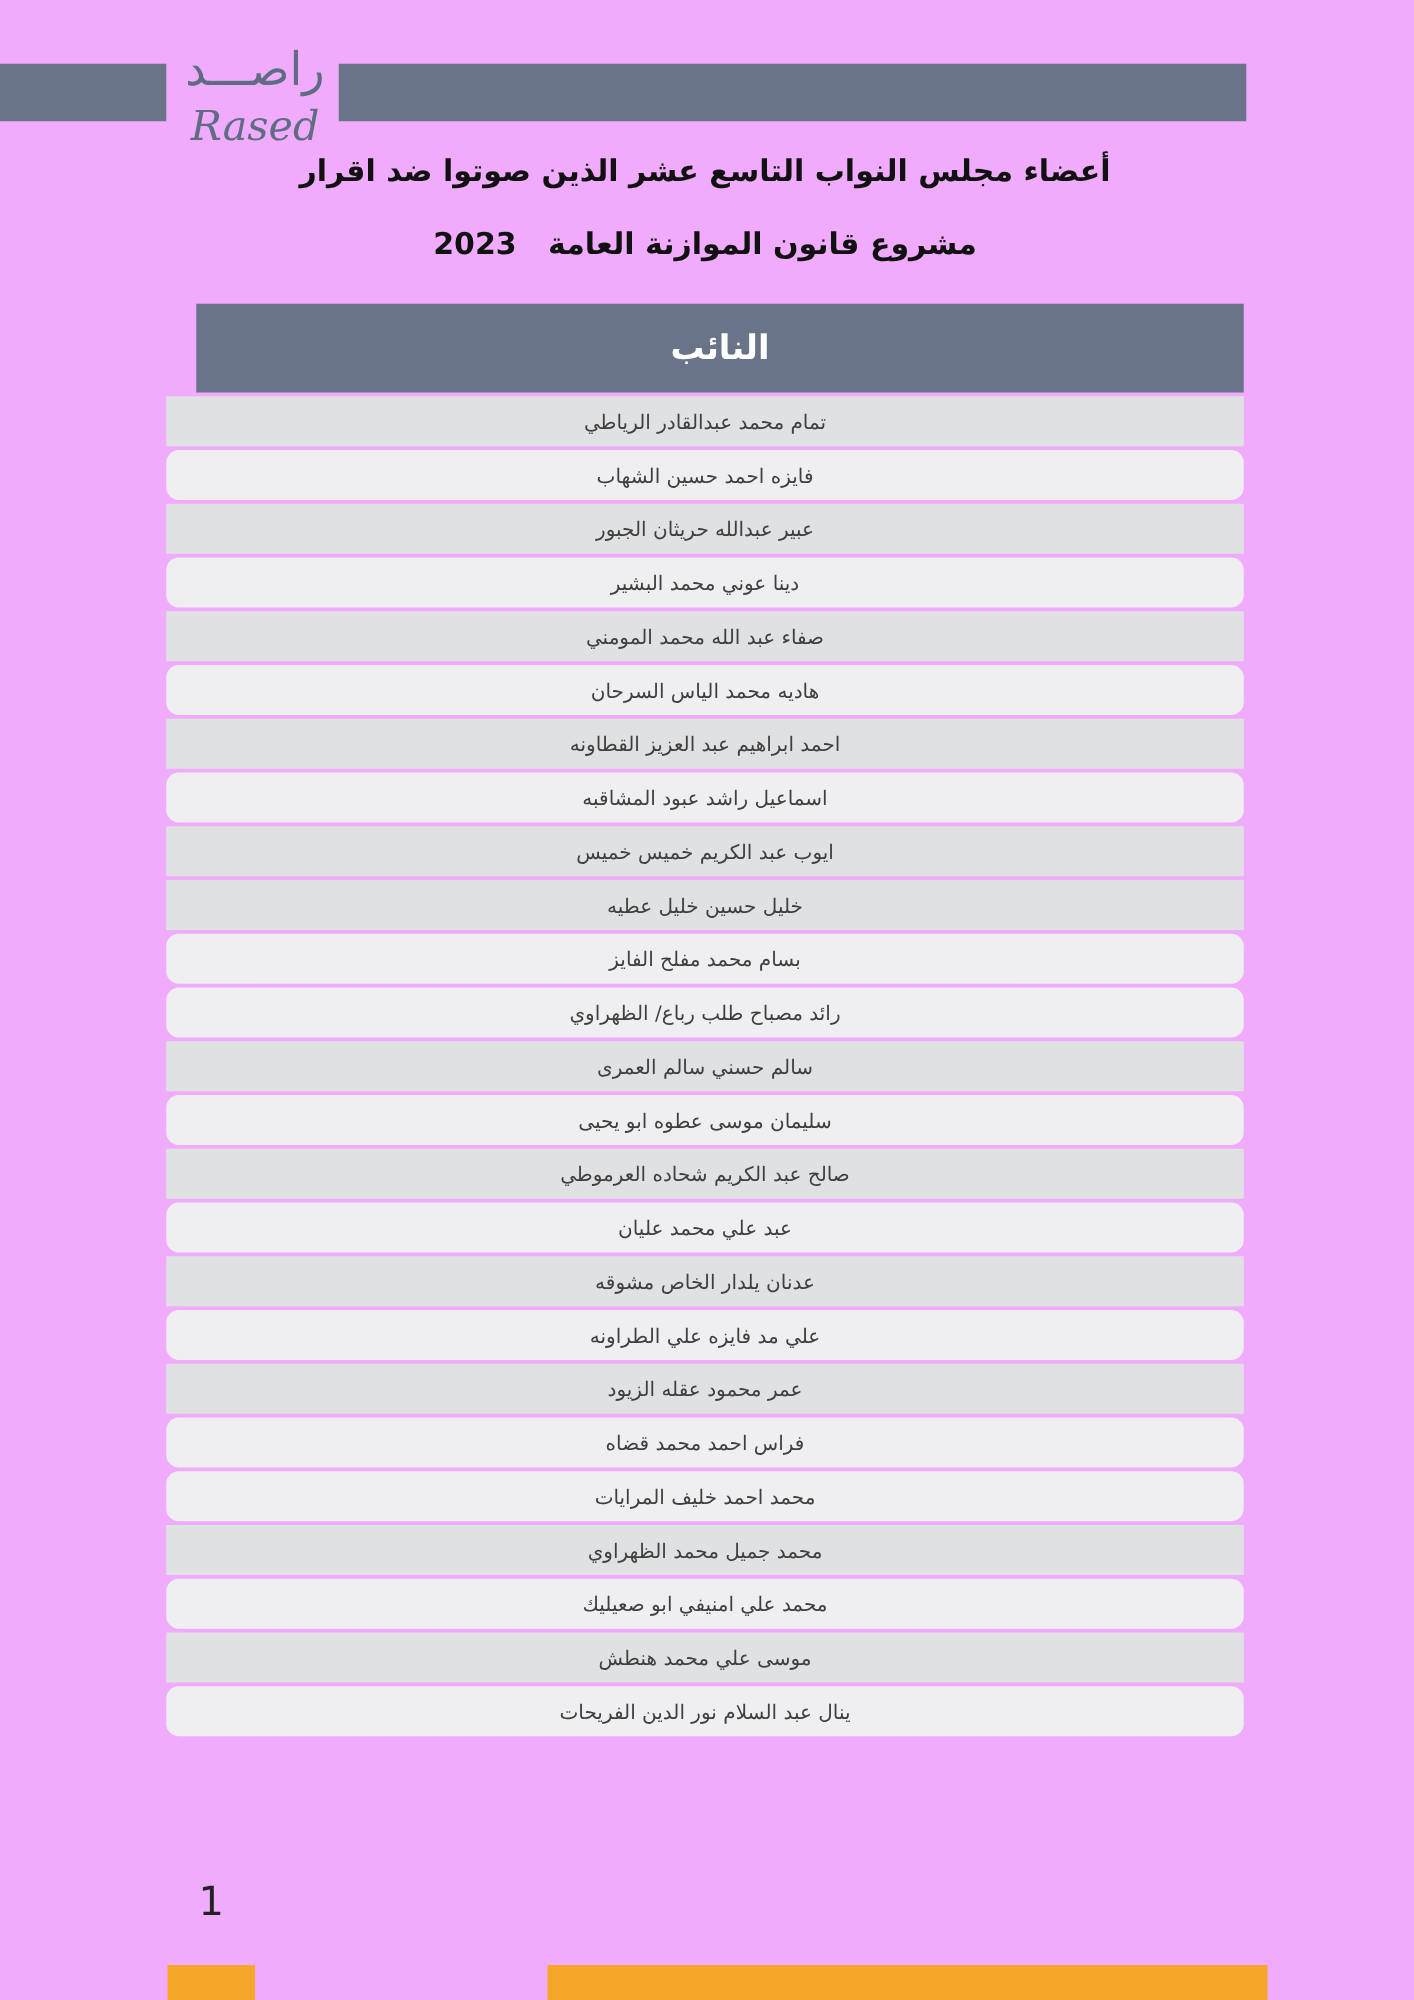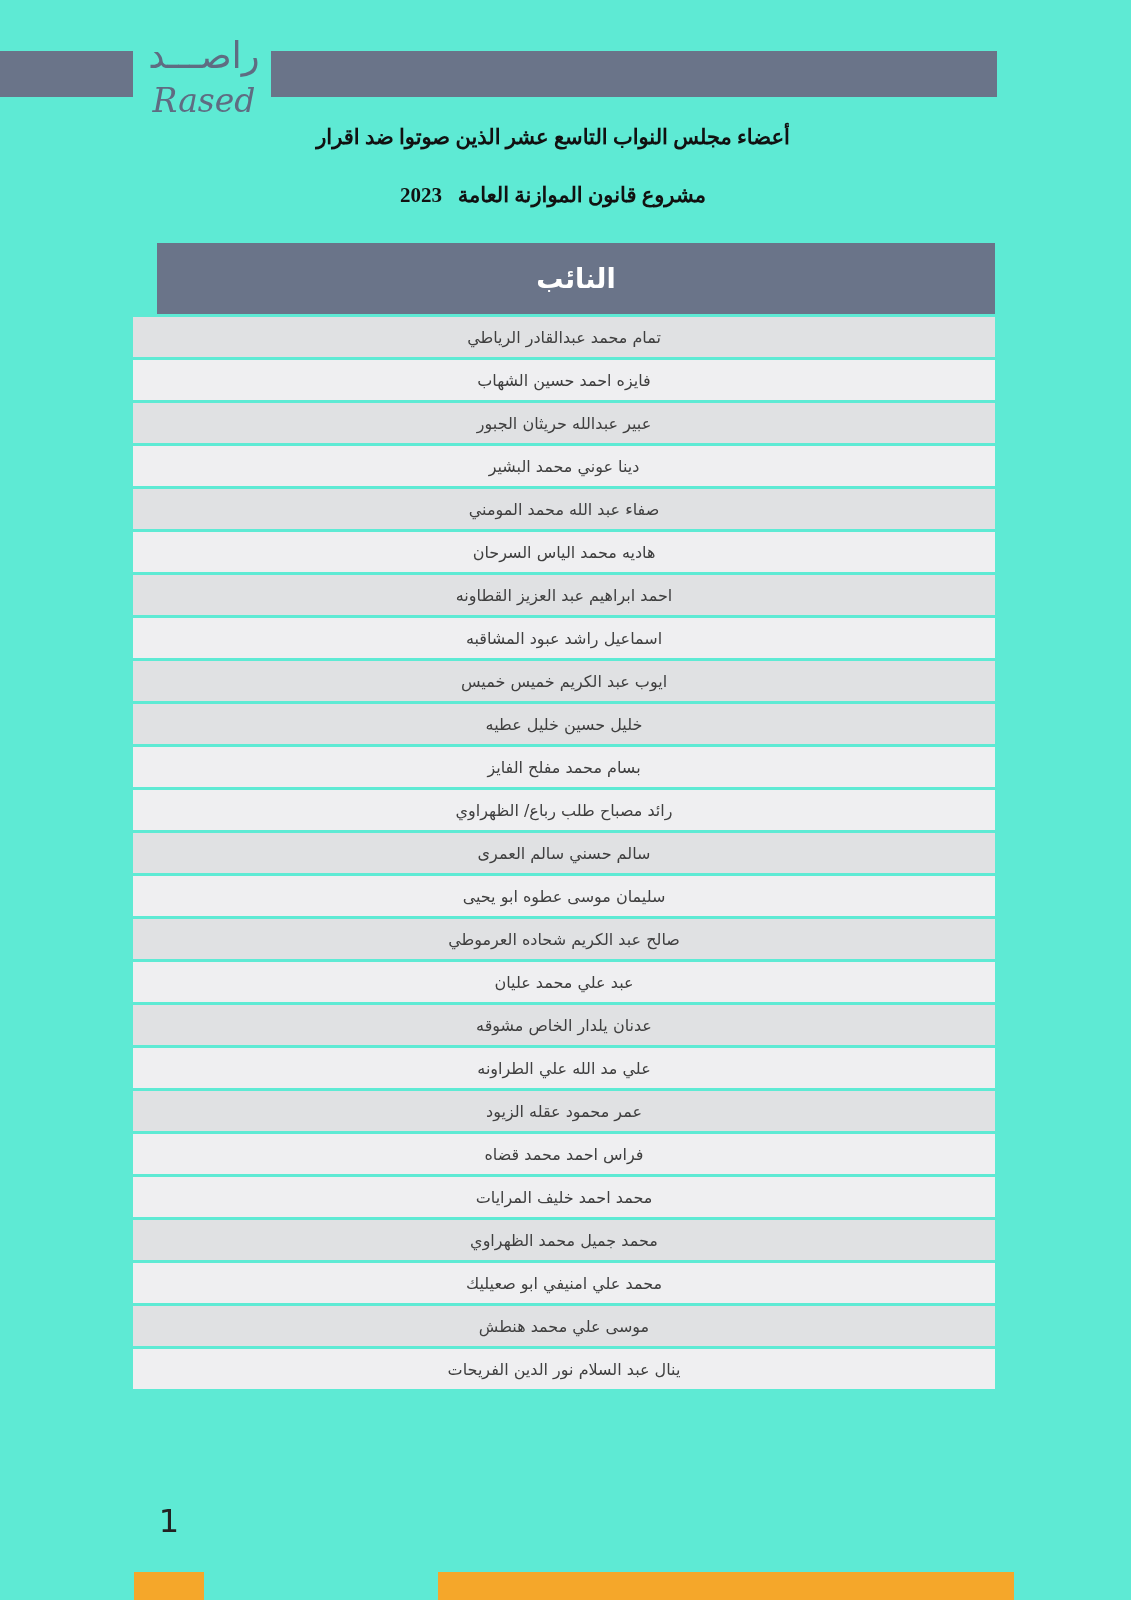--- a/index.html
+++ b/index.html
@@ -1,59 +1,59 @@
 <!DOCTYPE html>
 <html lang="ar" style="--slate: #6a7489; --logo: #5f6c82; --row-odd: #e0e1e3; --row-even: #efeff1; --orange: #f5a72a;"><head>
 <meta charset="utf-8">
 <style>
   html, body { margin: 0; padding: 0; background: #ffffff; }
   #page {
     position: relative;
     width: 1131px;
     height: 1600px;
-    background: #5eead4;
+    background: #f0abfc;
     overflow: hidden;
     font-family: "DejaVu Sans", sans-serif;
   }
   .bar { position: absolute; background: var(--slate, #6a7489); }
   #left-bar  { left: 0;   top: 51px; width: 133px; height: 46px; }
   #right-bar { left: 271px; top: 51px; width: 726px; height: 46px; }
 
   #logo { position: absolute; left: 136px; top: 26px; width: 136px; text-align: center; }
   #logo .logo-ar {
     font-size: 37px; line-height: 60px; color: var(--logo, #5f6c82);
     direction: rtl; white-space: nowrap; font-weight: 500;
   }
   #logo .logo-en {
     font-family: "DejaVu Serif", serif; font-style: italic;
     font-size: 33px; line-height: 34px; color: var(--logo, #5f6c82);
     margin-top: -2px;
   }
 
   #title {
-    position: absolute; left: 121px; top: 108px; width: 864px;
+    position: absolute; left: 132px; top: 108px; width: 864px;
     direction: rtl; text-align: center;
-    font-weight: 700; font-size: 21px; line-height: 58px; color: #111111; font-family: Liberation Serif, serif;
+    font-weight: 700; font-size: 24px; line-height: 58px; color: #111111;
   }
   #title div { white-space: pre-wrap; }
 
   #table { position: absolute; left: 133px; top: 243px; width: 862px; }
   #table-head {
     height: 71px; background: var(--slate, #6a7489);
     display: flex; align-items: center; justify-content: center;
     color: #ffffff; font-size: 27px; font-weight: 700; direction: rtl; margin-left: 24px;
   }
   #rows { margin-top: 3px; }
   .trow {
     height: 40px; margin-bottom: 3px;
     display: flex; align-items: center; justify-content: center;
     direction: rtl; font-size: 16px; color: #3f3f3f;
   }
   .trow.odd  { background: var(--row-odd, #e0e1e3); }
-  .trow.even { background: var(--row-even, #efeff1); }
+  .trow.even { background: var(--row-even, #efeff1); border-radius: 10px; }
 
   #page-number {
     position: absolute; left: 134px; top: 1502px; width: 70px;
     text-align: center; font-size: 32px; color: #222222;
   }
   .orange { position: absolute; background: var(--orange, #f5a72a); }
   #orange-square { left: 134px; top: 1572px; width: 70px;  height: 28px; }
   #orange-bar    { left: 438px; top: 1572px; width: 576px; height: 28px; }
 </style>
 </head>
@@ -90,21 +90,21 @@
         <div class="trow even">اسماعيل راشد عبود المشاقبه</div>
         <div class="trow odd">ايوب عبد الكريم خميس خميس</div>
         <div class="trow odd">خليل حسين خليل عطيه</div>
         <div class="trow even">بسام محمد مفلح الفايز</div>
         <div class="trow even">رائد مصباح طلب رباع/ الظهراوي</div>
         <div class="trow odd">سالم حسني سالم العمرى</div>
         <div class="trow even">سليمان موسى عطوه ابو يحيى</div>
         <div class="trow odd">صالح عبد الكريم شحاده العرموطي</div>
         <div class="trow even">عبد علي محمد عليان</div>
         <div class="trow odd">عدنان يلدار الخاص مشوقه</div>
-        <div class="trow even">علي مد الله علي الطراونه</div>
+        <div class="trow even">علي مد فايزه علي الطراونه</div>
         <div class="trow odd">عمر محمود عقله الزيود</div>
         <div class="trow even">فراس احمد محمد قضاه</div>
         <div class="trow even">محمد احمد خليف المرايات</div>
         <div class="trow odd">محمد جميل محمد الظهراوي</div>
         <div class="trow even">محمد علي امنيفي ابو صعيليك</div>
         <div class="trow odd">موسى علي محمد هنطش</div>
         <div class="trow even">ينال عبد السلام نور الدين الفريحات</div>
       </div>
   </div>
 

